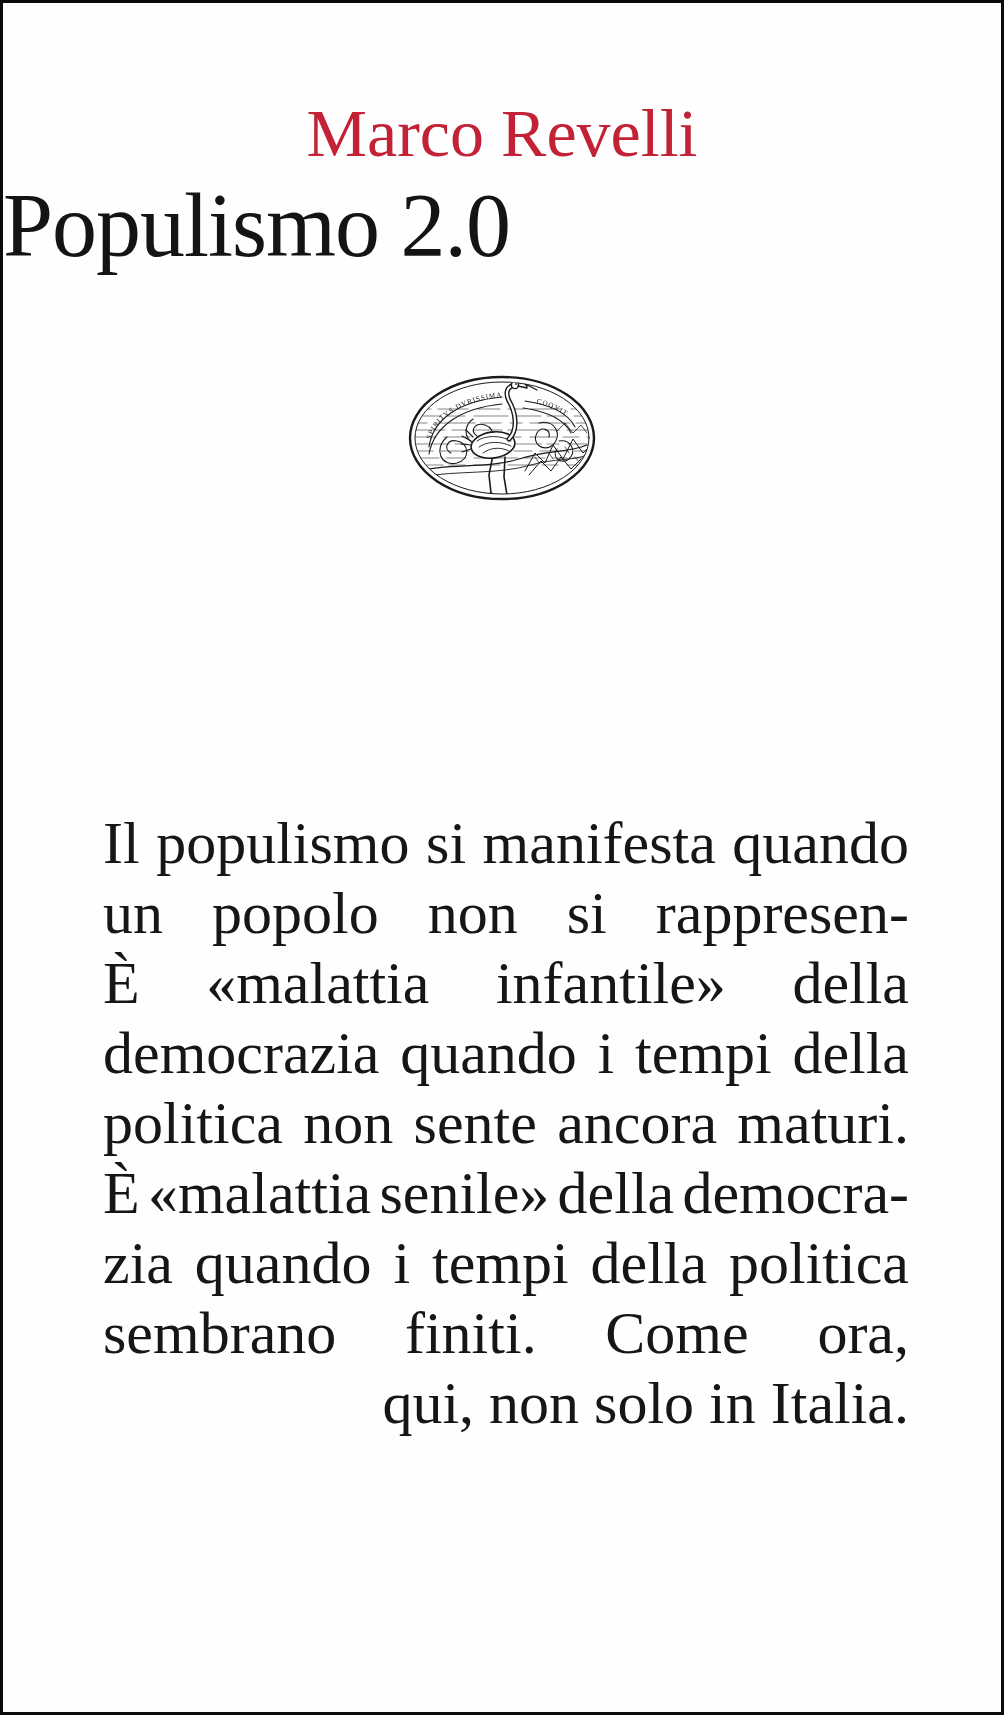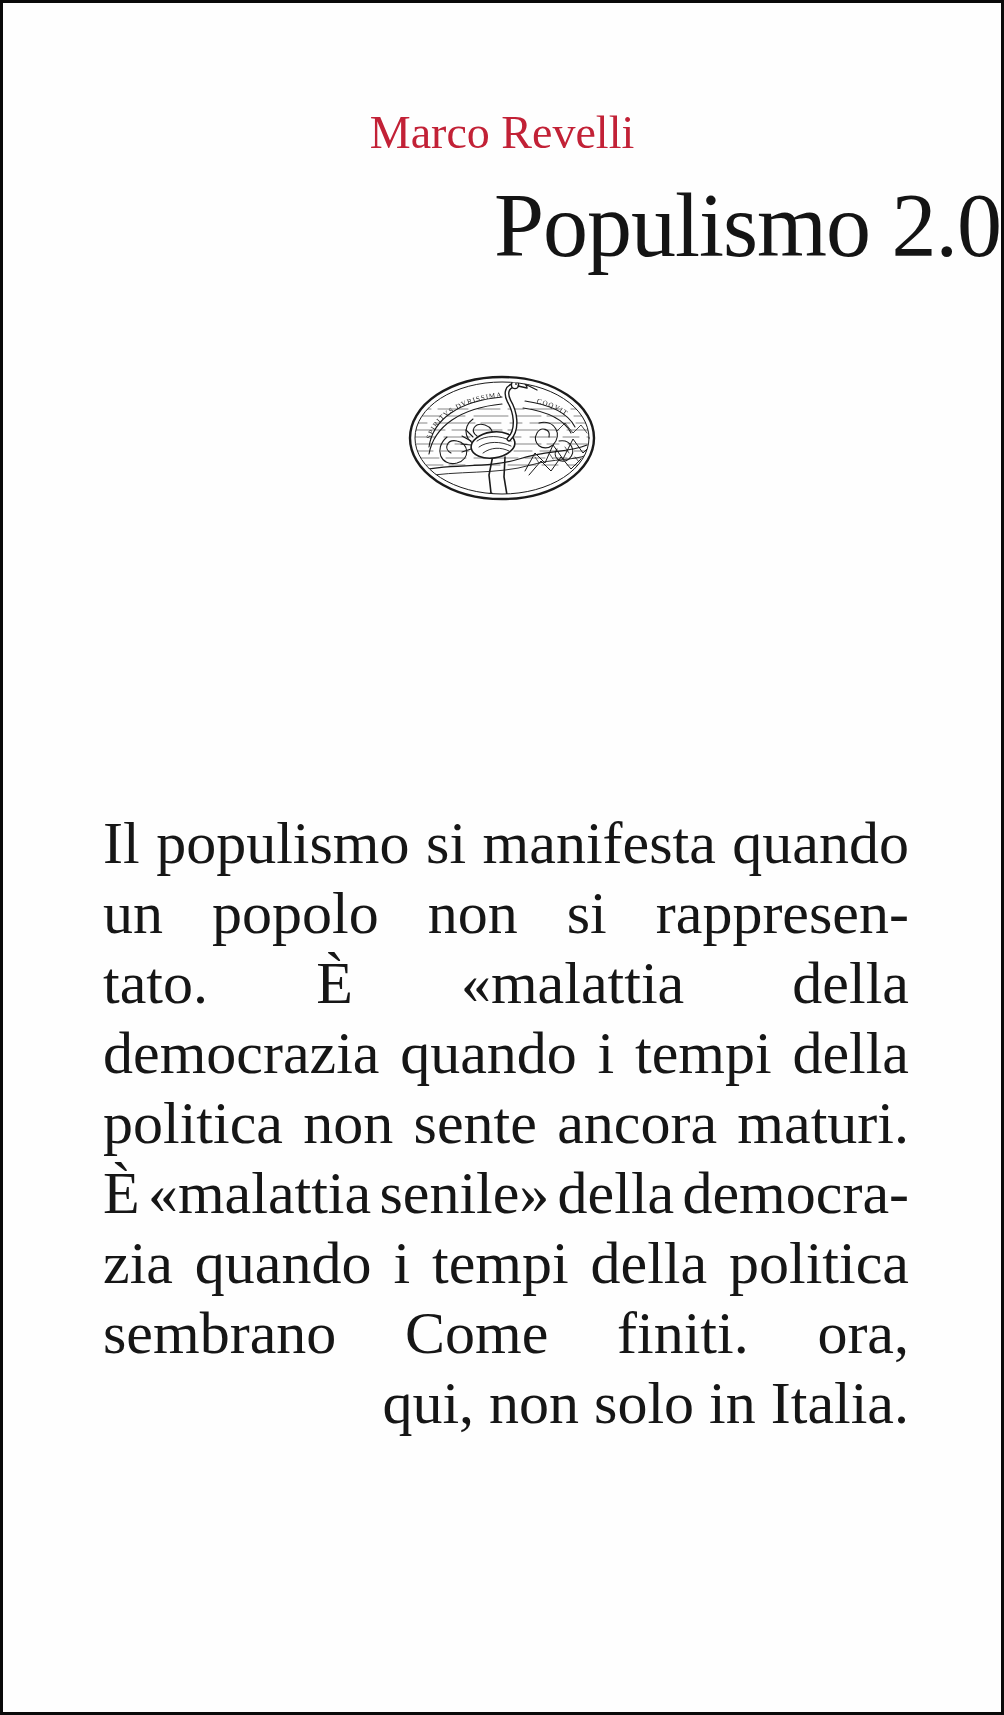--- a/index.html
+++ b/index.html
@@ -16,31 +16,31 @@
     border: 3px solid #0a0a0a;
     overflow: hidden;
     font-family: "Liberation Serif", "DejaVu Serif", serif;
   }
   .author {
     position: absolute;
     top: 88px;
     left: 0;
     width: 100%;
     text-align: center;
-    font-size: 46px;
+    font-size: 68px;
     line-height: 84px;
     color: #c22136;
     letter-spacing: 0px;
   }
   .title {
     position: absolute;
     top: 171px;
     left: 0;
     width: 100%;
-    text-align: right;
+    text-align: left;
     font-size: 90px;
     line-height: 104px;
     color: #141414;
     letter-spacing: -1px;
   }
   .emblem {
     position: absolute;
     top: 372px;
     left: 50%;
     transform: translateX(-50%);
@@ -166,23 +166,23 @@
         <span>quando</span>
       </div>
     <div class="blurb-line">
         <span>un</span>
         <span>popolo</span>
         <span>non</span>
         <span>si</span>
         <span>rappresen-</span>
       </div>
     <div class="blurb-line">
-        <span>tato.</span>
         <span>È</span>
         <span>«malattia</span>
+        <span>infantile»</span>
         <span>della</span>
       </div>
     <div class="blurb-line">
         <span>democrazia</span>
         <span>quando</span>
         <span>i</span>
         <span>tempi</span>
         <span>della</span>
       </div>
     <div class="blurb-line">
@@ -202,20 +202,20 @@
     <div class="blurb-line">
         <span>zia</span>
         <span>quando</span>
         <span>i</span>
         <span>tempi</span>
         <span>della</span>
         <span>politica</span>
       </div>
     <div class="blurb-line">
         <span>sembrano</span>
+        <span>finiti.</span>
         <span>Come</span>
-        <span>finiti.</span>
         <span>ora,</span>
       </div>
     <div class="blurb-line last">qui, non solo in Italia.</div>
   </div>
 
 </div>
 
 </body></html>

